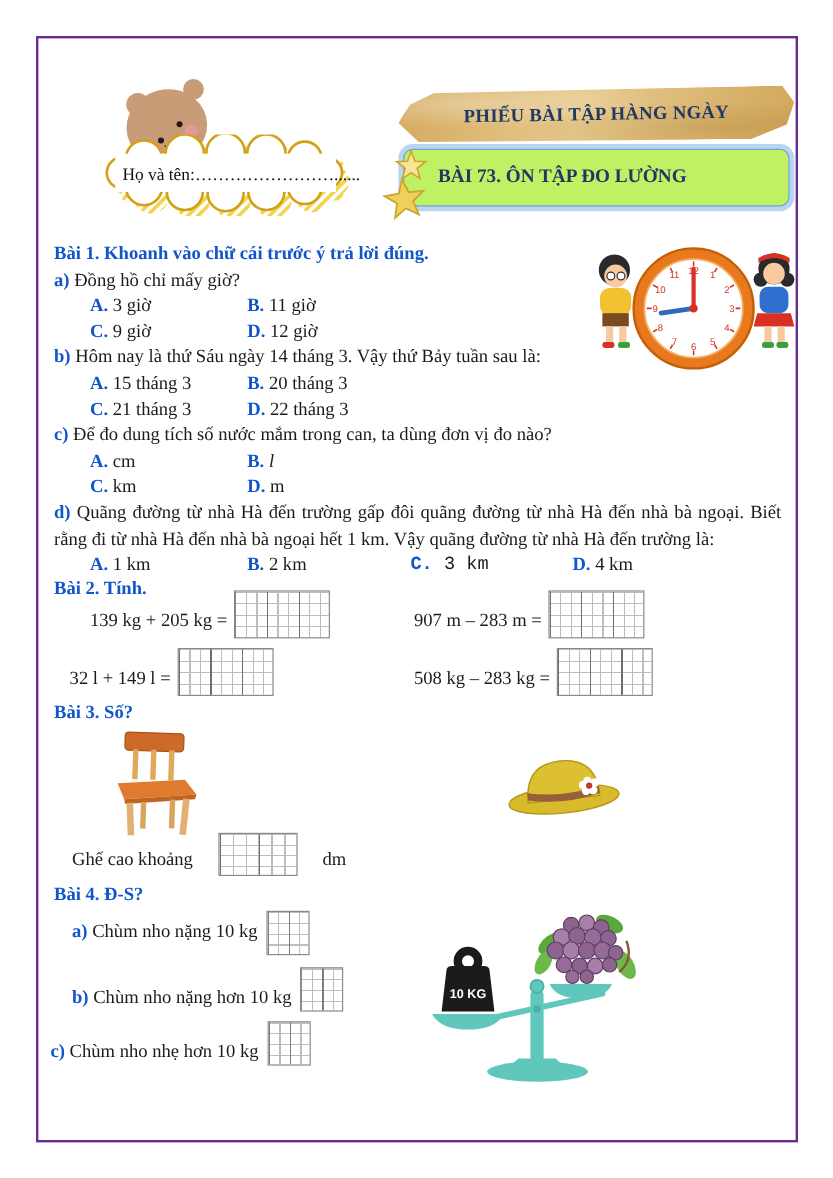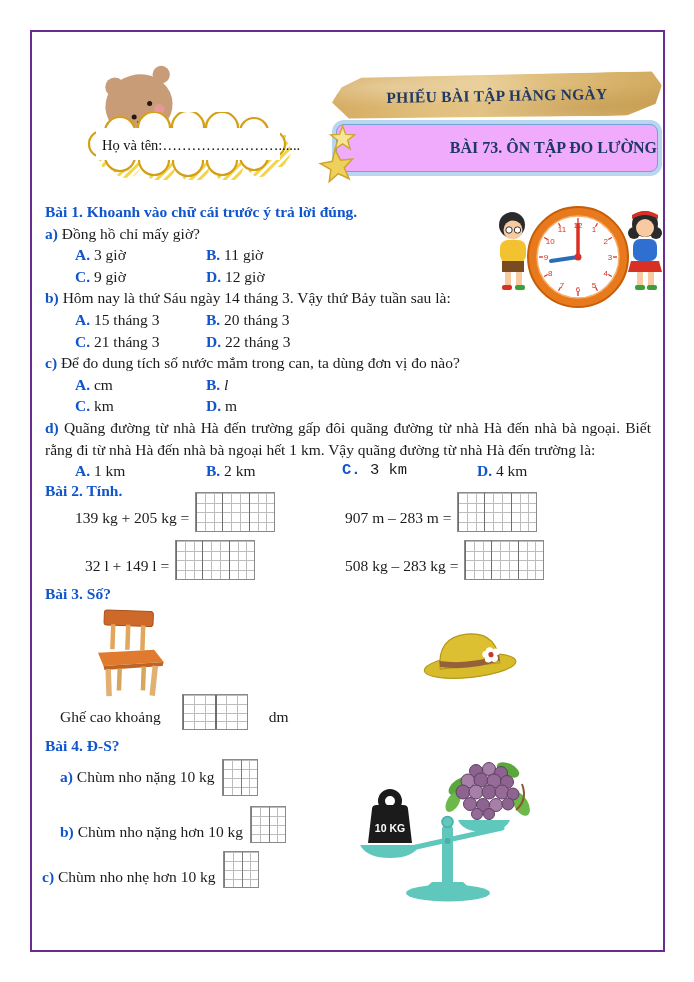--- a/index.html
+++ b/index.html
@@ -16,22 +16,22 @@
           background:
             radial-gradient(ellipse at 18% 25%, rgba(255,255,255,.28), transparent 42%),
             radial-gradient(ellipse at 82% 78%, rgba(165,118,40,.28), transparent 46%),
             linear-gradient(95deg,#d5ab60,#e7ca8e 45%,#d2a95e);
           clip-path:polygon(3% 24%,9% 3%,97% 0,100% 32%,98% 74%,89% 100%,5% 95%,0 58%);}
   .banner::before{content:"";position:absolute;left:-13px;top:12px;width:20px;height:13px;
           background:#d8b26c;border-radius:60% 40% 55% 45%;transform:rotate(-15deg);}
   .banner-text{font-weight:bold;color:#1F3864;font-size:15.5px;letter-spacing:.3px;}
   .badge{position:absolute;left:332px;top:120px;width:330px;height:56px;background:#b9d5ef;
          border-radius:12px;padding:4px;box-sizing:border-box;z-index:1;}
-  .badge-inner{width:100%;height:100%;background:#f0abfc;border:1.5px solid #6fa3d6;border-radius:8px;
-         display:flex;align-items:center;justify-content:flex-end;box-sizing:border-box;padding-left:28px;}
+  .badge-inner{width:100%;height:100%;background:#bef264;border:1.5px solid #6fa3d6;border-radius:8px;
+         display:flex;align-items:center;justify-content:flex-start;box-sizing:border-box;padding-left:28px;}
   .badge-text{font-weight:bold;color:#1F3864;font-size:16px;}
   .stars{position:absolute;left:-18px;top:4px;width:60px;height:62px;z-index:3;}
 
   
   .ex1{position:absolute;left:45px;top:201px;width:606px;line-height:21.6px;}
   .extitle{margin:0;font-weight:bold;color:#1155CC;}
   .qline{margin:0;}
   .qline .marker,.opt .letter{font-weight:bold;color:#1155CC;}
   .justify{text-align:justify;}
   .optrow{display:flex;margin-left:30px;}
@@ -246,21 +246,21 @@
 
   <p class="abstitle" style="top:482px;">Bài 2. Tính.</p>
   <div class="eq" style="left:75px;top:492px;">
     <span class="eqlabel">139 kg + 205 kg =</span>
     <div class="gbox b2"></div>
   </div>
   <div class="eq" style="left:345px;top:492px;">
     <span class="eqlabel">907 m – 283 m =</span>
     <div class="gbox b2"></div>
   </div>
-  <div class="eq" style="left:85px;top:540px;">
+  <div class="eq" style="left:58px;top:540px;">
     <span class="eqlabel">32 l + 149 l =</span>
     <div class="gbox b2"></div>
   </div>
   <div class="eq" style="left:345px;top:540px;">
     <span class="eqlabel">508 kg – 283 kg =</span>
     <div class="gbox b2"></div>
   </div>
 
   <p class="abstitle" style="top:585px;">Bài 3. Số?</p>
 

